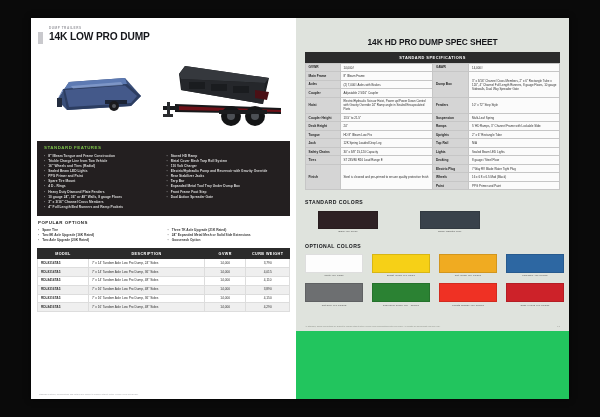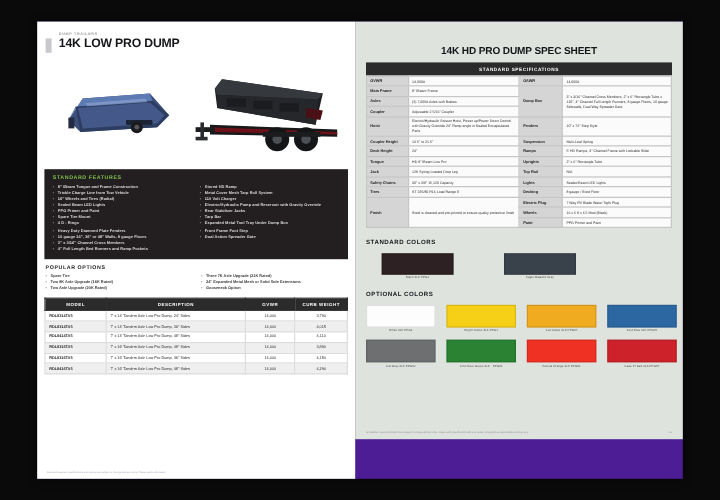--- a/index.html
+++ b/index.html
@@ -8,21 +8,21 @@
     width:600px;height:417px;overflow:hidden;
     background:#000000;
     font-family:"Liberation Sans", sans-serif;
     -webkit-font-smoothing:antialiased;
   }
 
   
   .viewport{position:relative;width:600px;height:417px;background:#0a0a0a;}
   .page{
     position:absolute;left:31px;top:18px;width:538px;height:381px;
-    background:#4c1d95;display:flex;
+    background:#22c55e;display:flex;
     box-shadow:0 0 6px rgba(0,0,0,.6);
   }
 
   
   .left{
     width:265px;height:381px;background:#ffffff;position:relative;
     display:flex;flex-direction:column;
   }
   .left-head{padding:9px 0 0 18px;position:relative;}
   .cat-bar{
@@ -98,21 +98,21 @@
   .c-gvwr{width:38px;text-align:center;}
   .c-curb{width:40px;text-align:center;}
 
   .left-foot{
     margin-top:auto;padding:0 8px 3px 8px;font-size:2.1px;color:#a8a8ac;
     line-height:1.25;
   }
 
   
   .right{
-    width:273px;height:348px;background:#dfe3dd;position:relative;
+    width:273px;height:313px;background:#dfe3dd;position:relative;
     display:flex;flex-direction:column;padding:0 0 0 0;
   }
   .spec-title{
     text-align:center;font-size:8.4px;font-weight:700;color:#15161a;
     letter-spacing:-0.1px;margin:20px 0 6px 0;line-height:1;
   }
   .spec-wrap{margin:0 9px;}
   .spec-head{
     background:#2b2b2b;color:#ffffff;text-align:center;font-size:3.9px;
     font-weight:700;letter-spacing:.5px;padding:2.7px 0;text-transform:uppercase;

